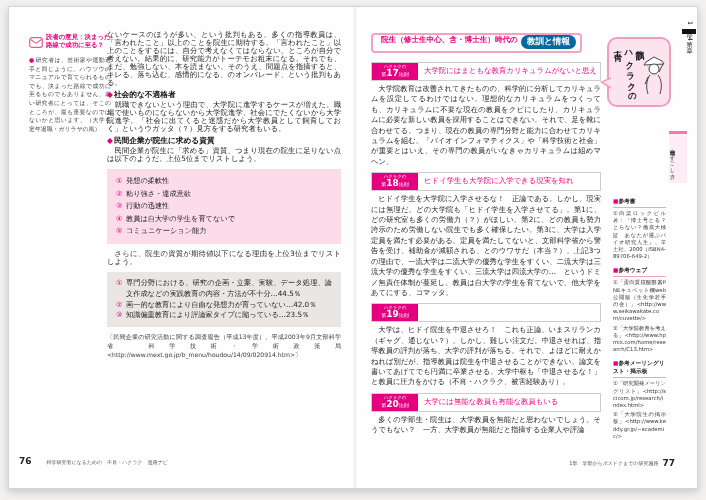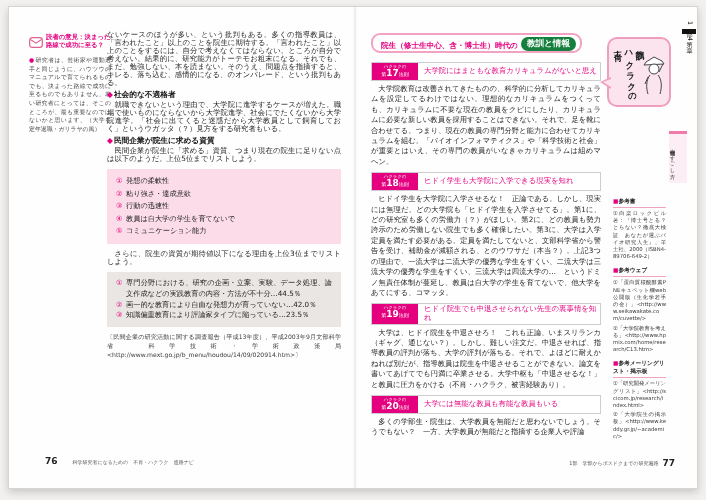--- a/index.html
+++ b/index.html
@@ -22,28 +22,28 @@
   .dia { color:#e4007f; margin-right:1px; }
   .box { margin:6px 0 6px; padding:6px 9px; }
   .box.pink { background:#fbdce8; }
   .box.gray { background:#e9e6e3; }
   .box .item { display:flex; font-size:7.2px; line-height:12.6px; color:#222; }
   .box.gray .item { line-height:10.8px; }
   .box .item .n { color:#e4007f; width:10px; flex:0 0 10px; }
   .box .item .t { flex:1; text-align:justify; }
   .cite { font-size:6.1px; line-height:8.8px; color:#3a3a3a; margin-top:5px; text-align:justify; }
 
-  .footer-l { position:absolute; left:36px; top:449px; display:flex; align-items:baseline; gap:15px; }
+  .footer-l { position:absolute; left:10px; top:449px; display:flex; align-items:baseline; gap:15px; }
   .pageno { font-size:9px; font-weight:bold; color:#222; }
   .foot-txt { font-size:5px; color:#555; }
 
   
-  .r-header { position:absolute; left:362px; top:26px; height:20px; display:inline-flex; align-items:flex-end; gap:3px; border:2px solid #f2a2c2; border-radius:9px; background:#fff; padding:0 4px 0 8px; }
+  .r-header { position:absolute; left:362px; top:26px; height:20px; display:inline-flex; align-items:flex-start; gap:3px; border:2px solid #f2a2c2; border-radius:4px; background:#fff; padding:0 4px 0 8px; }
   .r-header .pre { font-size:7.6px; font-weight:bold; color:#e4007f; white-space:nowrap; }
-  .r-header .pill { background:#15803d; color:#fff; font-size:8.6px; font-weight:bold; border-radius:8px; padding:1px 6px; white-space:nowrap; }
+  .r-header .pill { background:#0369a1; color:#fff; font-size:8.6px; font-weight:bold; border-radius:8px; padding:1px 6px; white-space:nowrap; }
 
   .laws { position:absolute; left:362px; top:50px; width:230px; }
   .law-head { display:flex; align-items:stretch; border:1px solid #cfcccf; margin:5px 0 3px; background:#fff; }
   .badge { flex:0 0 46px; background:#e4007f; color:#fff; text-align:center; padding:1px 0 2px; }
   .badge .bp { display:block; font-size:4.4px; line-height:5px; }
   .badge .bl { display:block; font-size:5px; line-height:8px; }
   .badge .bl b { font-size:9px; font-weight:bold; }
   .law-title { flex:1; display:flex; align-items:center; padding:1px 2px 1px 6px; font-size:7.4px; line-height:8.6px; font-weight:normal; color:#e4007f; }
   .law-body { font-size:7.3px; line-height:10.4px; text-align:justify; color:#1e1e1e; }
 
@@ -197,21 +197,20 @@
       </span>
       <span class="law-title">ヒドイ学生も大学院に入学できる現実を知れ</span>
     </div>
     <p class="law-body">　ヒドイ学生を大学院に入学させるな！　正論である。しかし、現実には無理だ。どの大学院も「ヒドイ学生を入学させてる」。第1に、どの研究室も多くの労働力（？）がほしい。第2に、どの教員も勢力誇示のため労働しない院生でも多く確保したい。第3に、大学は入学定員を満たす必要がある。定員を満たしてないと、文部科学省から警告を受け、補助金が減額される、とのウワサだ（本当？）。上記3つの理由で、一流大学は二流大学の優秀な学生をすくい、二流大学は三流大学の優秀な学生をすくい、三流大学は四流大学の…　というドミノ無責任体制が蔓延し、教員は自大学の学生を育てないで、他大学をあてにする、コマッタ。</p>
 
     <div class="law-head">
       <span class="badge">
         <span class="bp">ハクラクの</span>
         <span class="bl"><span>第</span><b>19</b><span>法則</span></span>
       </span>
-      <span class="law-title">ヒドイ院生でも中退させられない先生の裏事情を知れ</span>
     </div>
     <p class="law-body">　大学は、ヒドイ院生を中退させろ！　これも正論、いまスリランカ（ギャグ、通じない？）。しかし、難しい注文だ。中退させれば、指導教員の評判が落ち、大学の評判が落ちる。それで、よほどに耐えかねれば別だが、指導教員は院生を中退させることができない。論文を書いてあげてでも円満に卒業させる。大学中枢も「中退させるな！」と教員に圧力をかける（不肖・ハクラク、被害経験あり）。</p>
 
     <div class="law-head">
       <span class="badge">
         <span class="bp">ハクラクの</span>
         <span class="bl"><span>第</span><b>20</b><span>法則</span></span>
       </span>
       <span class="law-title">大学には無能な教員も有能な教員もいる</span>
     </div>

